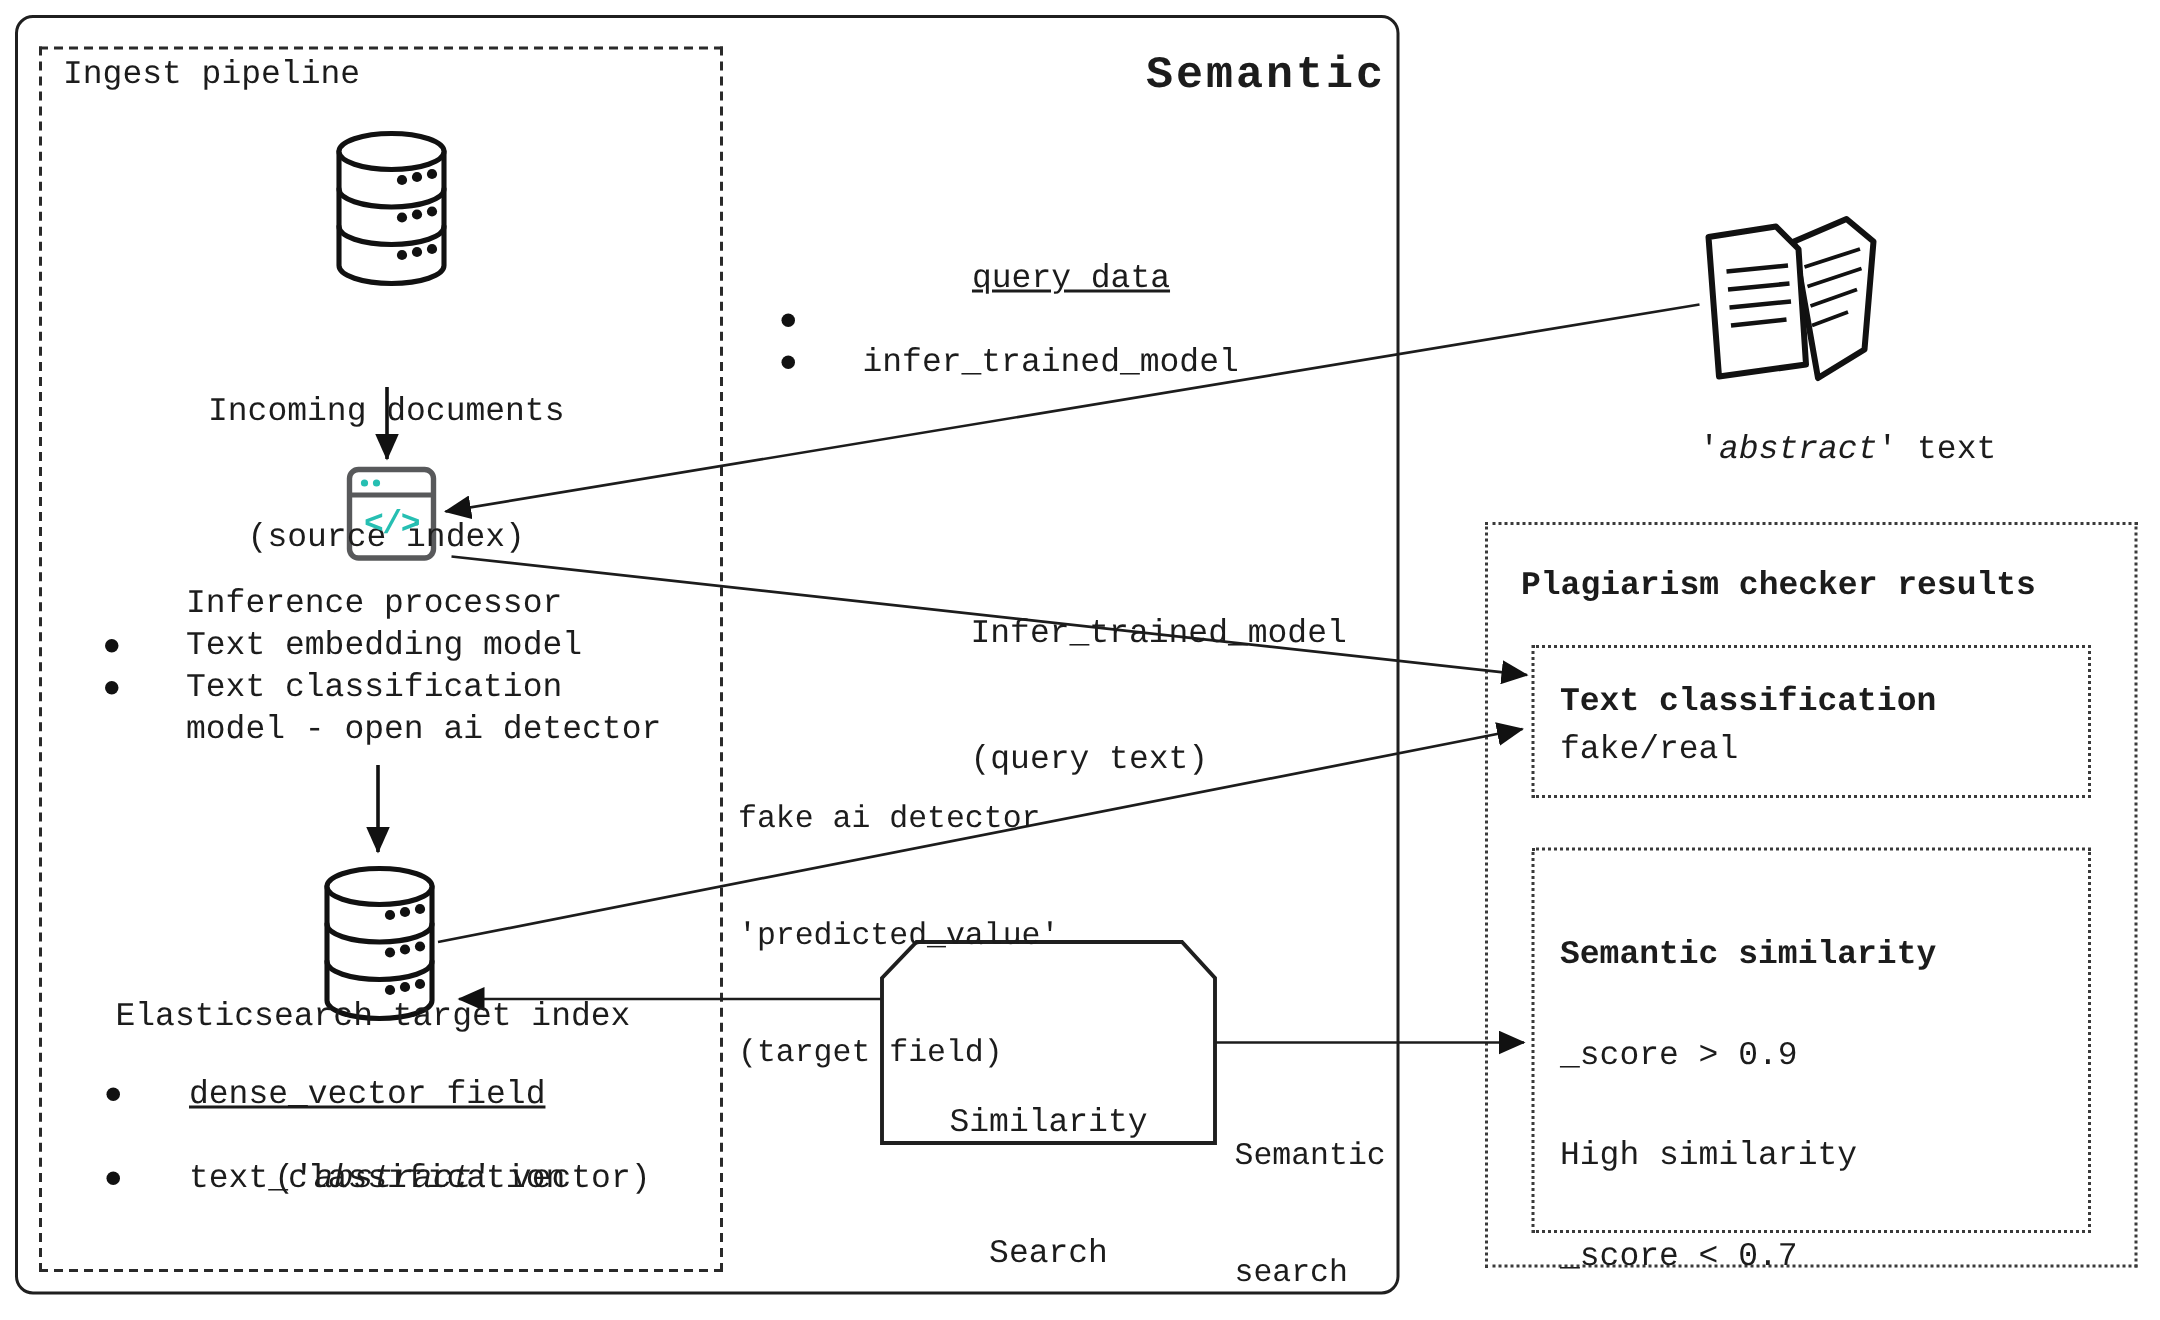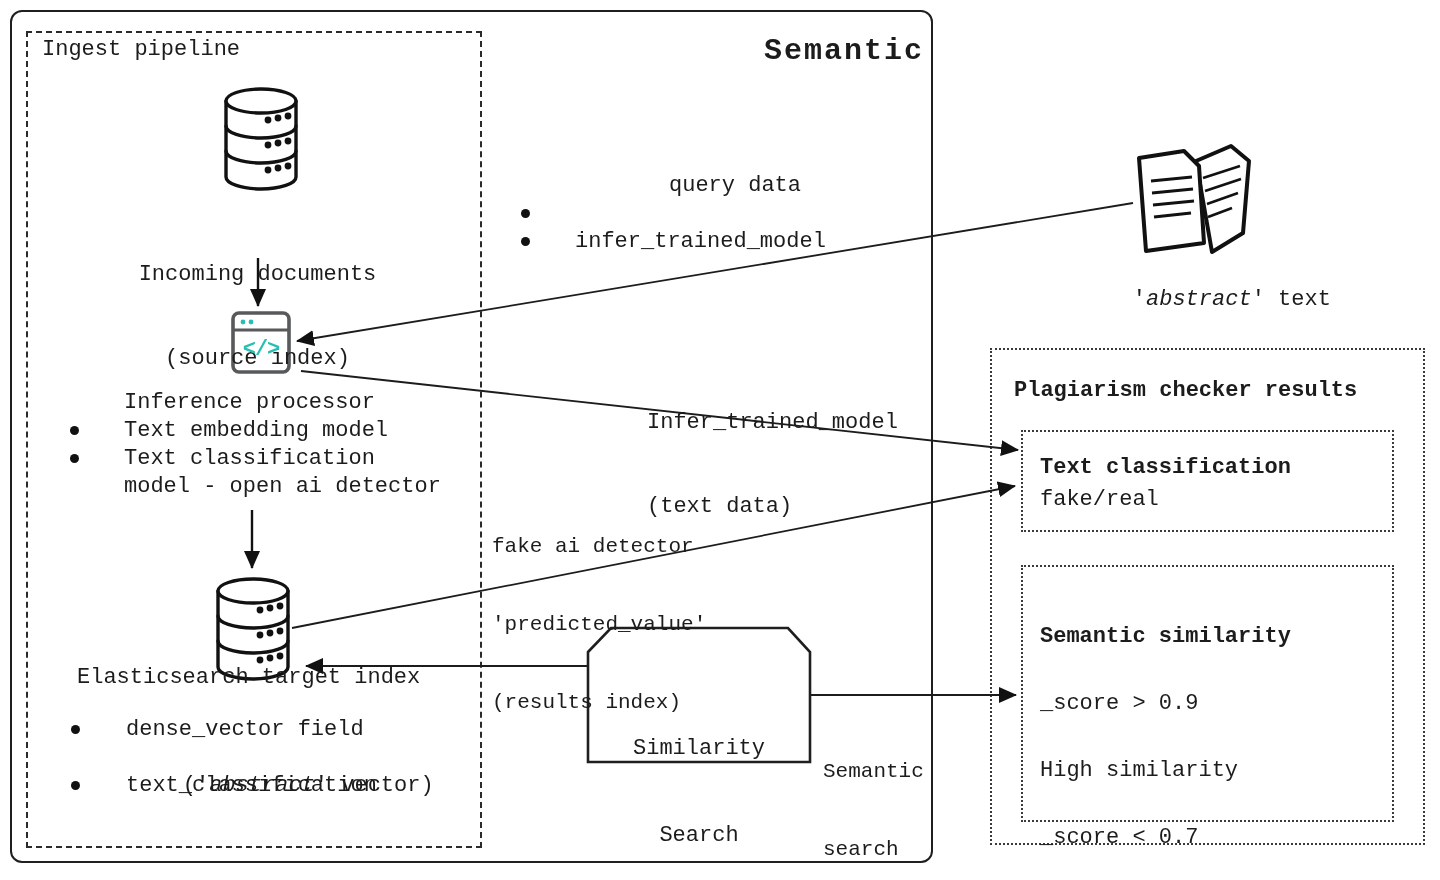--- a/index.html
+++ b/index.html
@@ -130,41 +130,41 @@
 
   <div class="abs t22" style="left:124px;top:389px;">Inference processor</div>
   <div class="dot" style="left:70px;top:426px;"></div>
   <div class="abs t22" style="left:124px;top:417px;">Text embedding model</div>
   <div class="dot" style="left:70px;top:454px;"></div>
   <div class="abs t22" style="left:124px;top:445px;">Text classification</div>
   <div class="abs t22" style="left:124px;top:473px;">model - open ai detector</div>
 
   <div class="abs t22" style="left:77px;top:664px;">Elasticsearch target index</div>
   <div class="dot" style="left:71px;top:725px;"></div>
-  <div class="abs t22" style="left:126px;top:716px;">dense_vector field</div>
+  <div class="abs t22" style="left:126px;top:716px;text-decoration:underline;">dense_vector field</div>
   <div class="abs t22" style="left:130px;top:744px;">
     <span>('</span><span class="ital">abstract</span><span>' vector)</span>
   </div>
   <div class="dot" style="left:71px;top:781px;"></div>
   <div class="abs t22" style="left:126px;top:772px;">text_classification</div>
 
-  <div class="abs t22 center" style="left:605px;top:172px;width:260px;">query data</div>
+  <div class="abs t22 center" style="left:584px;top:172px;width:260px;text-decoration:underline;">query data</div>
   <div class="dot" style="left:521px;top:209px;"></div>
   <div class="dot" style="left:521px;top:237px;"></div>
   <div class="abs t22" style="left:575px;top:228px;">infer_trained_model</div>
 
   <div class="abs t22" style="left:647px;top:353px;">
     <div>Infer_trained_model</div>
-    <div>(text data)</div>
+    <div>(query text)</div>
   </div>
 
   <div class="abs t21" style="left:492px;top:482px;">
     <div>fake ai detector</div>
     <div>'predicted_value'</div>
-    <div>(results index)</div>
+    <div>(target field)</div>
   </div>
 
   <div class="abs t22 center" style="left:588px;top:676px;width:222px;line-height:29px;">
     <div>Similarity</div>
     <div>Search</div>
   </div>
 
   <div class="abs t21" style="left:823px;top:707px;">
     <div>Semantic</div>
     <div>search</div>

